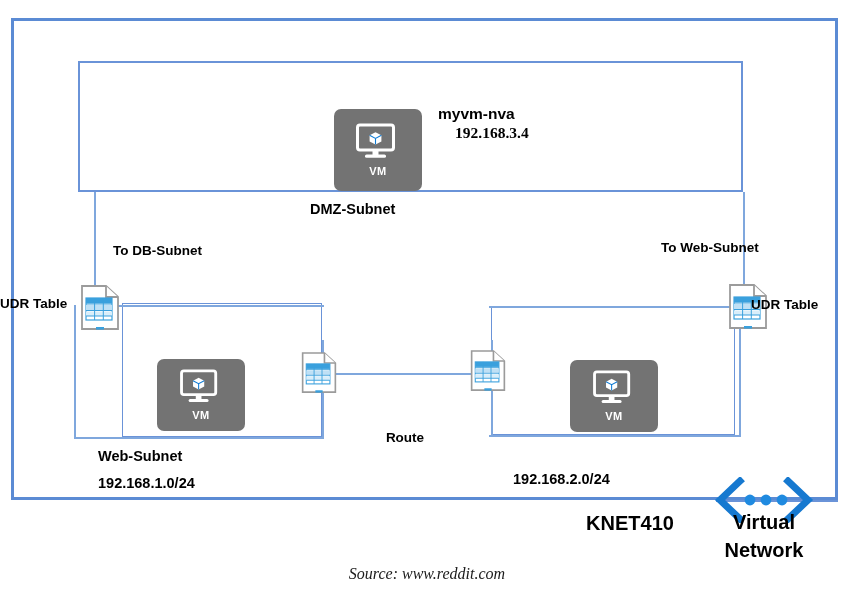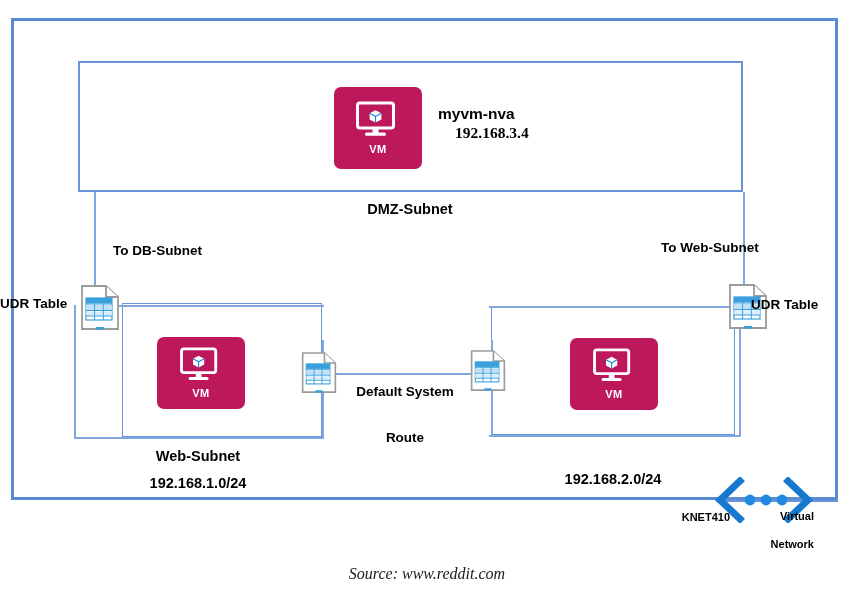--- a/index.html
+++ b/index.html
@@ -61,26 +61,27 @@
   .line {
     position: absolute;
     background: #7fa7dd;
   }
   .line-v { width: 1.5px; }
   .line-h { height: 1.5px; }
 
   
   .vm-icon {
     position: absolute;
-    background: #be185d;
+    background: #737373;
     border-radius: 7px;
     display: flex;
     flex-direction: column;
     align-items: center;
     justify-content: center;
+    margin-top: 22px;
   }
   .vm-icon svg { display: block; }
   .vm-icon .vm-label {
     color: #ffffff;
     font-size: 11px;
     font-weight: 700;
     letter-spacing: 0.5px;
     line-height: 1;
     margin-top: 3px;
     font-family: "Liberation Sans", sans-serif;
@@ -94,37 +95,37 @@
 
   
   .lbl {
     position: absolute;
     color: #000000;
     font-weight: 700;
     font-family: "Liberation Sans", sans-serif;
     white-space: nowrap;
     line-height: 1.22;
   }
-  .lbl-center { text-align: center; }
+  .lbl-center { }
   .lbl-node {
     font-size: 15.5px;
   }
   .lbl-subnet {
     font-size: 14.5px;
   }
   .lbl-small {
     font-size: 13.5px;
   }
   .lbl-route {
     font-size: 13.5px;
     text-align: center;
   }
   .lbl-vnet {
-    font-size: 11px;
-    text-align: right;
+    font-size: 20px;
+    text-align: center;
   }
 
   
   .vnet-icon {
     position: absolute;
   }
   .vnet-icon svg { display: block; }
 
   
   .source-caption {
@@ -281,21 +282,20 @@
         <line x1="16.6" y1="14" x2="16.6" y2="36"></line>
         <line x1="25.3" y1="14" x2="25.3" y2="36"></line>
         <line x1="8" y1="20" x2="34" y2="20"></line>
         <line x1="8" y1="26.5" x2="34" y2="26.5"></line>
         <line x1="8" y1="32" x2="34" y2="32"></line>
       </g>
       <rect x="18" y="43" width="8" height="2.6" fill="#3aa0dd"></rect>
     </svg>
   </div>
 
-  <div class="lbl lbl-route" style="left:335px; top:384px; width:140px;">Default System</div>
   <div class="lbl lbl-route" style="left:335px; top:430px; width:140px;">Route</div>
 
   <div class="vm-icon" style="left:570px; top:338px; width:88px; height:72px;">
     <svg width="44" height="38" viewBox="0 0 46 40" aria-hidden="true">
       <rect x="2.5" y="2" width="36" height="25" rx="2.5" ry="2.5" fill="none" stroke="#ffffff" stroke-width="3"></rect>
       <path d="M20.5 9.2 L26.4 12.3 L26.4 18.4 L20.5 21.5 L14.6 18.4 L14.6 12.3 Z" fill="#ffffff"></path>
       <path d="M14.6 12.3 L20.5 15.4 L26.4 12.3" fill="none" stroke="#0f7bd4" stroke-width="1.1"></path>
       <path d="M20.5 15.4 L20.5 21.5" fill="none" stroke="#0f7bd4" stroke-width="1.1"></path>
       <rect x="17.5" y="27" width="6" height="5" fill="#ffffff"></rect>
       <rect x="10" y="31.5" width="21" height="3.3" rx="1.6" fill="#ffffff"></rect>

